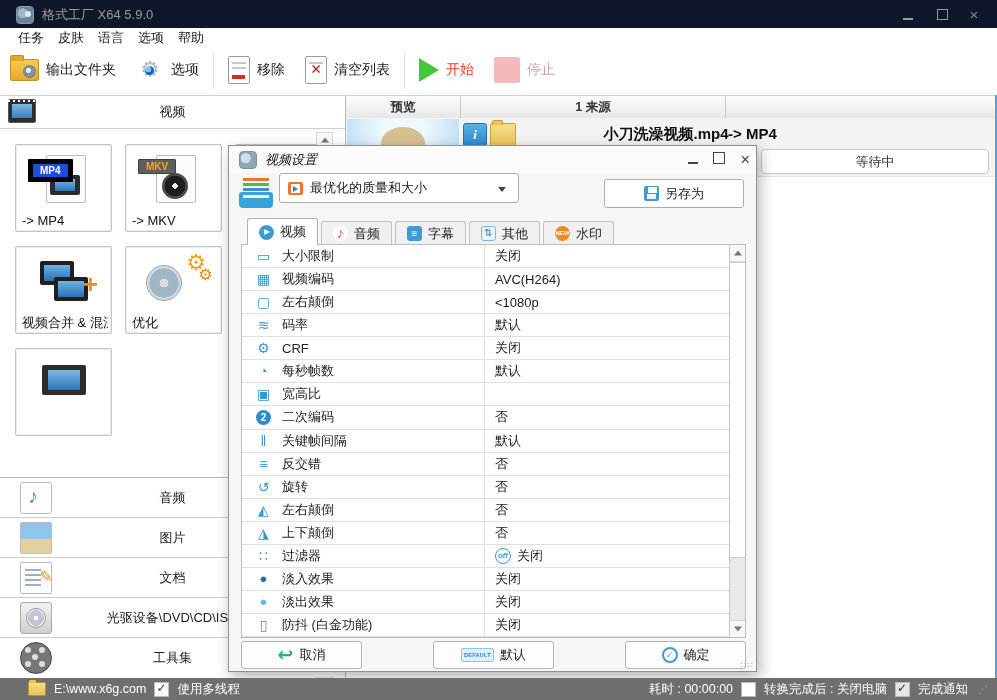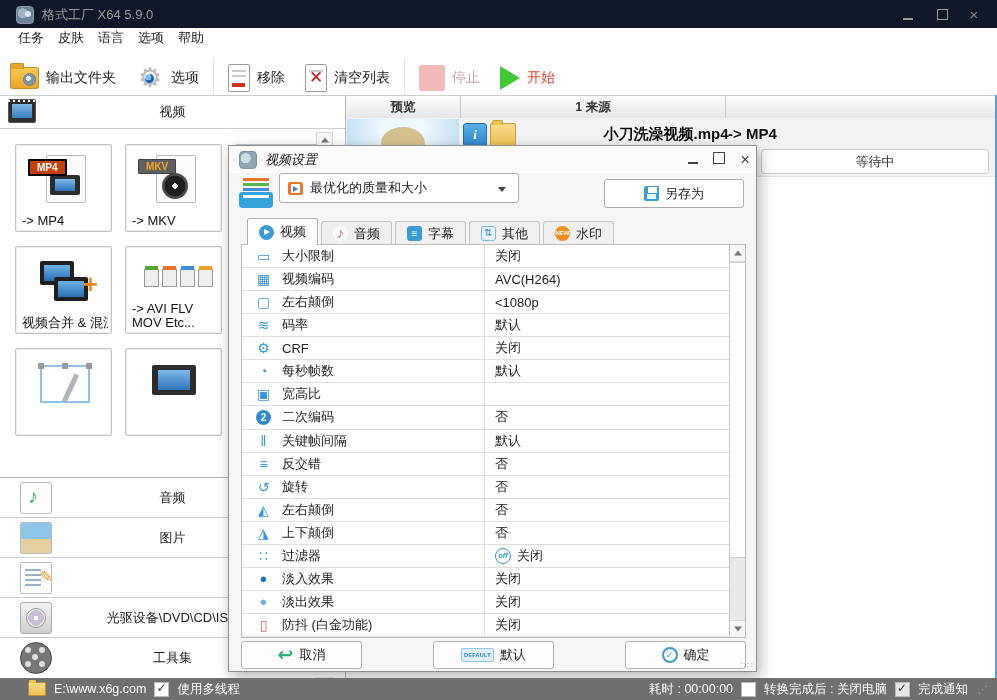--- a/index.html
+++ b/index.html
@@ -14,21 +14,21 @@
     background:#dfe9ef;}
   #win-title{left:42px;top:6px;color:#9b9b9b;}
   .winctl{top:8px;width:22px;height:14px;text-align:center;color:#8a8a8a;cursor:default;}
   #win-min{right:78px;} #win-min i{display:inline-block;width:10px;border-bottom:2px solid #9a9a9a;height:8px;}
   #win-max{right:44px;} #win-max i{display:inline-block;width:9px;height:9px;border:1.5px solid #9a9a9a;}
   #win-close{right:12px;font-size:15px;line-height:14px;}
   
   #menubar{left:0;top:28px;width:997px;height:20px;display:flex;gap:14px;padding-left:18px;align-items:center;}
   .menu-item{color:#1c1c1c;}
   
-  #toolbar{left:0;top:56px;width:997px;height:44px;display:flex;align-items:center;}
+  #toolbar{left:0;top:48px;width:997px;height:44px;display:flex;align-items:center;font-family:Liberation Mono, monospace;}
   .tbtn{display:flex;align-items:center;gap:7px;padding:0 10px;height:38px;}
   .tbtn .lbl{font-size:14px;color:#1c1c1c;}
   .tb-sep{width:1px;height:38px;background:#e3e3e3;margin:0 4px;}
   .ic-folder{position:relative;width:27px;height:20px;background:linear-gradient(#f8cb52,#e7a62b);
      border:1px solid #c78f28;border-radius:2px;}
   .ic-folder:before{content:"";position:absolute;left:-1px;top:-5px;width:12px;height:5px;
      background:#e7a62b;border:1px solid #c78f28;border-bottom:none;border-radius:2px 2px 0 0;}
   .ic-folder:after{content:"";position:absolute;right:2px;bottom:2px;width:11px;height:11px;border-radius:50%;
      background:radial-gradient(circle at 40% 40%,#e8f2f8 0 25%,#7e96a4 26% 100%);border:1px solid #667a86;}
   .ic-gear{position:relative;width:28px;height:28px;color:#b9bdc1;font-size:27px;line-height:28px;text-align:center;}
@@ -54,21 +54,21 @@
   .ic-film:after{content:"";position:absolute;left:0;top:1px;width:28px;height:2px;
      background:repeating-linear-gradient(90deg,#fff 0 2px,transparent 2px 5px);box-shadow:0 19px 0 0 #fff0;}
   #lp-header .cap{position:absolute;left:0;top:7px;width:345px;text-align:center;color:#1c1c1c;}
   #cards{position:absolute;left:15px;top:48px;width:320px;display:grid;
      grid-template-columns:97px 97px 97px;grid-auto-rows:88px;column-gap:13px;row-gap:14px;}
   .card{position:relative;background:#fff;border:1px solid #c4c4c4;border-radius:2px;box-shadow:inset 0 0 0 1px #ededed;}
   .clabel{position:absolute;left:6px;right:3px;bottom:3px;font-size:13px;color:#111;line-height:14px;}
   .cicon{position:absolute;left:18px;top:8px;width:60px;height:54px;}
   .page{position:absolute;left:12px;top:2px;width:38px;height:46px;background:#fbfbfb;border:1px solid #bbb;border-radius:2px;}
   .ribbon{position:absolute;left:-6px;top:6px;padding:1px 7px;font-size:10px;font-weight:bold;z-index:2;border-radius:1px;}
-  .rb-blue{background:#c2410c;color:#fff;border:2px solid #000000;text-align:center;} 
+  .rb-blue{background:#1d4ed8;color:#fff;border:5px solid #000000;text-align:center;} 
   .rb-dk{background:#5f5f5f;color:#f5a623;border:1px solid #3f3f3f;}
   .strip{position:absolute;left:16px;top:22px;width:30px;height:20px;background:#2c2c2c;border-radius:2px;}
   .strip:before{content:"";position:absolute;left:5px;top:4px;right:5px;bottom:4px;background:linear-gradient(#7db9e8,#2f74b8);}
   .disc{position:absolute;left:18px;top:20px;width:26px;height:26px;border-radius:50%;
      background:radial-gradient(circle,#fff 0 14%,#1e1e1e 15% 55%,#4a4a4a 56% 100%);}
   .playtri{position:absolute;left:26px;top:27px;width:0;height:0;border-left:8px solid #fff;
      border-top:5px solid transparent;border-bottom:5px solid transparent;z-index:2;}
   .strip2a{position:absolute;left:6px;top:6px;width:34px;height:24px;background:#1f1f1f;border-radius:2px;}
   .strip2a:before{content:"";position:absolute;left:4px;top:4px;right:4px;bottom:4px;background:linear-gradient(#6fb3e6,#2a6fb4);}
   .strip2b{position:absolute;left:20px;top:22px;width:34px;height:24px;background:#1f1f1f;border-radius:2px;}
@@ -272,27 +272,27 @@
     <span class="lbl">移除</span>
   </div>
   <div class="tbtn">
     <span class="ic-doc">
         <span class="dl" style="top:5px"></span>
         <span class="cross">✕</span>
       </span>
     <span class="lbl">清空列表</span>
   </div>
   <div class="tb-sep"></div>
+  <div class="tbtn" id="tb-start">
+    <span class="ic-start"></span>
+    <span class="lbl">开始</span>
+  </div>
   <div class="tbtn" id="tb-stop">
     <span class="ic-stop"></span>
     <span class="lbl">停止</span>
-  </div>
-  <div class="tbtn" id="tb-start">
-    <span class="ic-start"></span>
-    <span class="lbl">开始</span>
   </div>
 </div>
 
 <div id="leftpanel" class="abs">
   <div id="lp-header">
     <span class="ic-film"></span>
     <span class="cap">视频</span>
   </div>
   <div id="cards">
       <div class="card card-mp4">
@@ -320,31 +320,20 @@
         </div>
         <div class="clabel">-&gt; WebM</div>
       </div>
       <div class="card card-merge">
         <div class="cicon">
           <span class="strip2a"></span>
           <span class="strip2b"></span>
           <span class="plus">+</span>
         </div>
         <div class="clabel" style="white-space: nowrap; overflow: hidden;">视频合并 &amp; 混流</div>
-      </div>
-      <div class="card card-multi">
-        <div class="cicon">
-          <span class="minirow">
-            <span class="mini m1"></span>
-            <span class="mini m2"></span>
-            <span class="mini m3"></span>
-            <span class="mini m4"></span>
-          </span>
-        </div>
-        <div class="clabel">-&gt; AVI FLV MOV Etc...</div>
       </div>
       <div class="card card-optimize">
         <div class="cicon">
           <span class="optdisc"></span>
           <span class="optgears">⚙<b>⚙</b></span>
         </div>
         <div class="clabel">优化</div>
       </div>
       <div class="card card-crop">
         <div class="cicon">
@@ -373,20 +362,21 @@
     <div class="cat">
       <span class="cicon2 ci-audio"></span>
       <span class="clbl">音频</span>
     </div>
     <div class="cat">
       <span class="cicon2 ci-image"></span>
       <span class="clbl">图片</span>
     </div>
     <div class="cat">
       <span class="cicon2 ci-doc"></span>
+      <span class="clbl">文档</span>
     </div>
     <div class="cat">
       <span class="cicon2 ci-disc"></span>
       <span class="clbl">光驱设备\DVD\CD\ISO</span>
     </div>
     <div class="cat">
       <span class="cicon2 ci-reel"></span>
       <span class="clbl">工具集</span>
     </div>
   </div>

